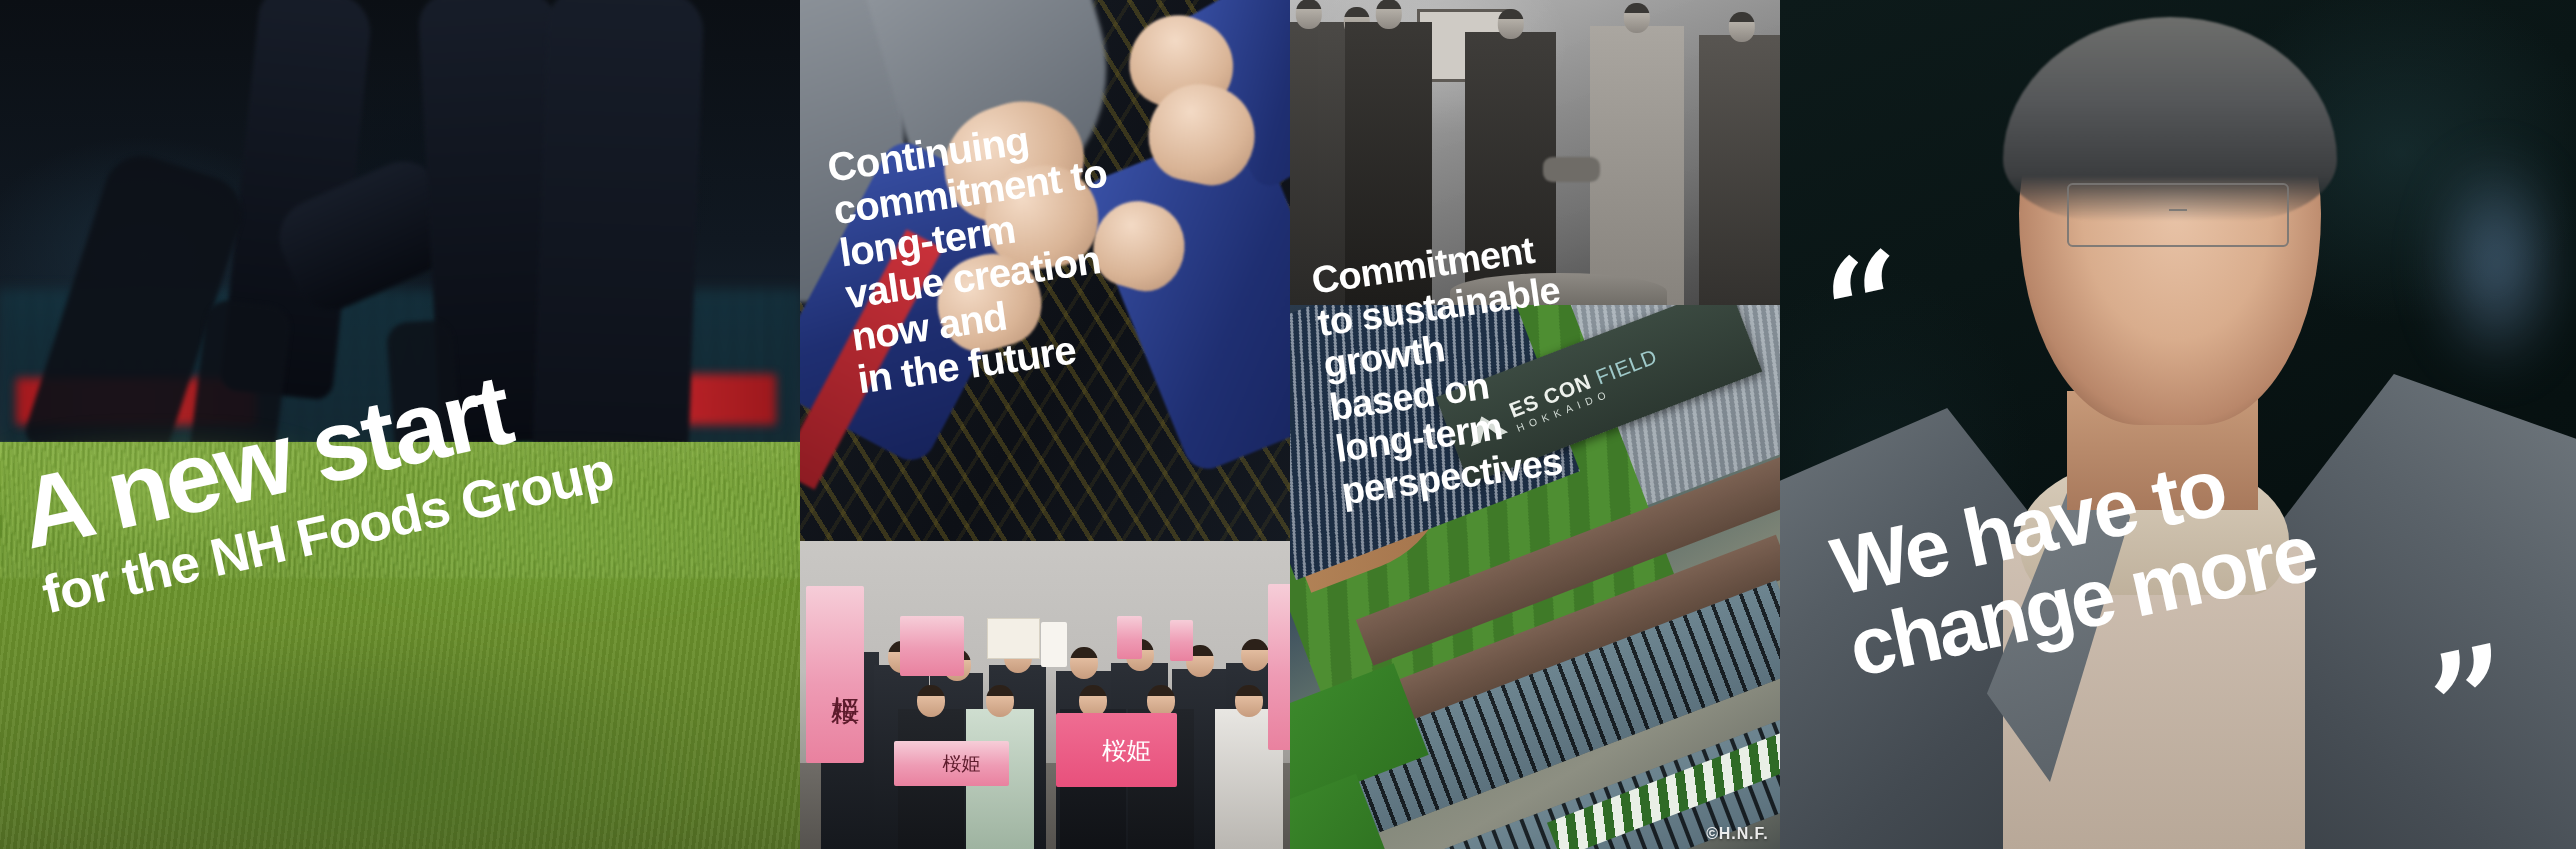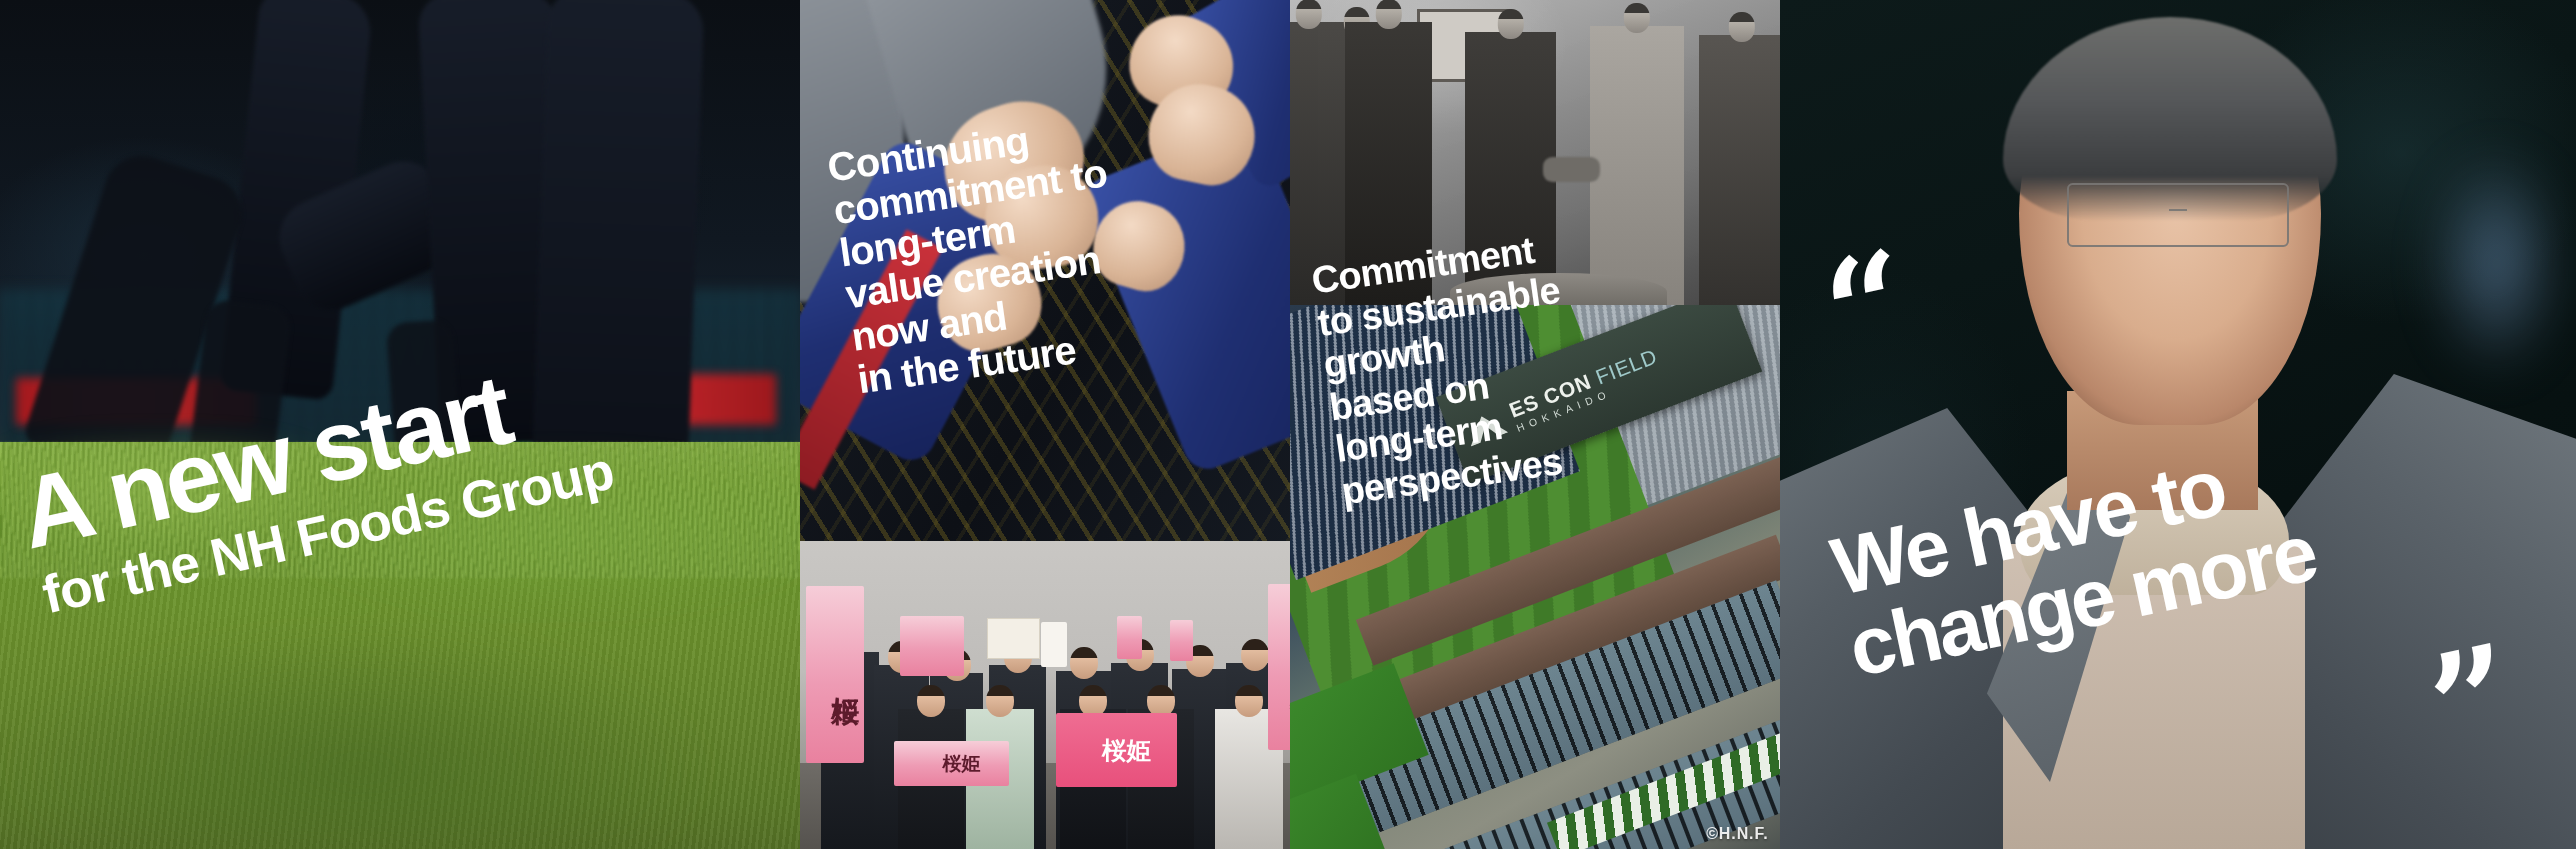--- a/index.html
+++ b/index.html
@@ -131,21 +131,21 @@
     background:linear-gradient(180deg,#2c2119 0%,#2c2119 34%,#e3bda0 34%,#c79c7e 100%);
   }
   .banner {
     position:absolute;
     background:linear-gradient(180deg,#f6cdd8,#ee9bb4 55%,#e9819f);
     border-radius:1.9px;
   }
   .banner.big { background:linear-gradient(180deg,#ef6d92,#e8507c); }
   .banner .kanji {
     position:absolute; inset:0; display:flex; align-items:center; justify-content:center;
-    color:#5d1b2c; font-weight:700; font-family:"DejaVu Sans", sans-serif;margin-left:20px;
+    color:#5d1b2c; font-weight:400; font-family:"DejaVu Sans", sans-serif;margin-left:20px;
   }
   .banner.big .kanji { color:#fff; }
 
   
   .p3-top { top:0; height:305px; }
   .p3-bot { top:305px; bottom:0; }
   .p3-bw {
     position:absolute; inset:0;
     background:
       radial-gradient(ellipse 189px 132px at 30% 14%, rgba(255,255,255,.18), transparent 70%),

